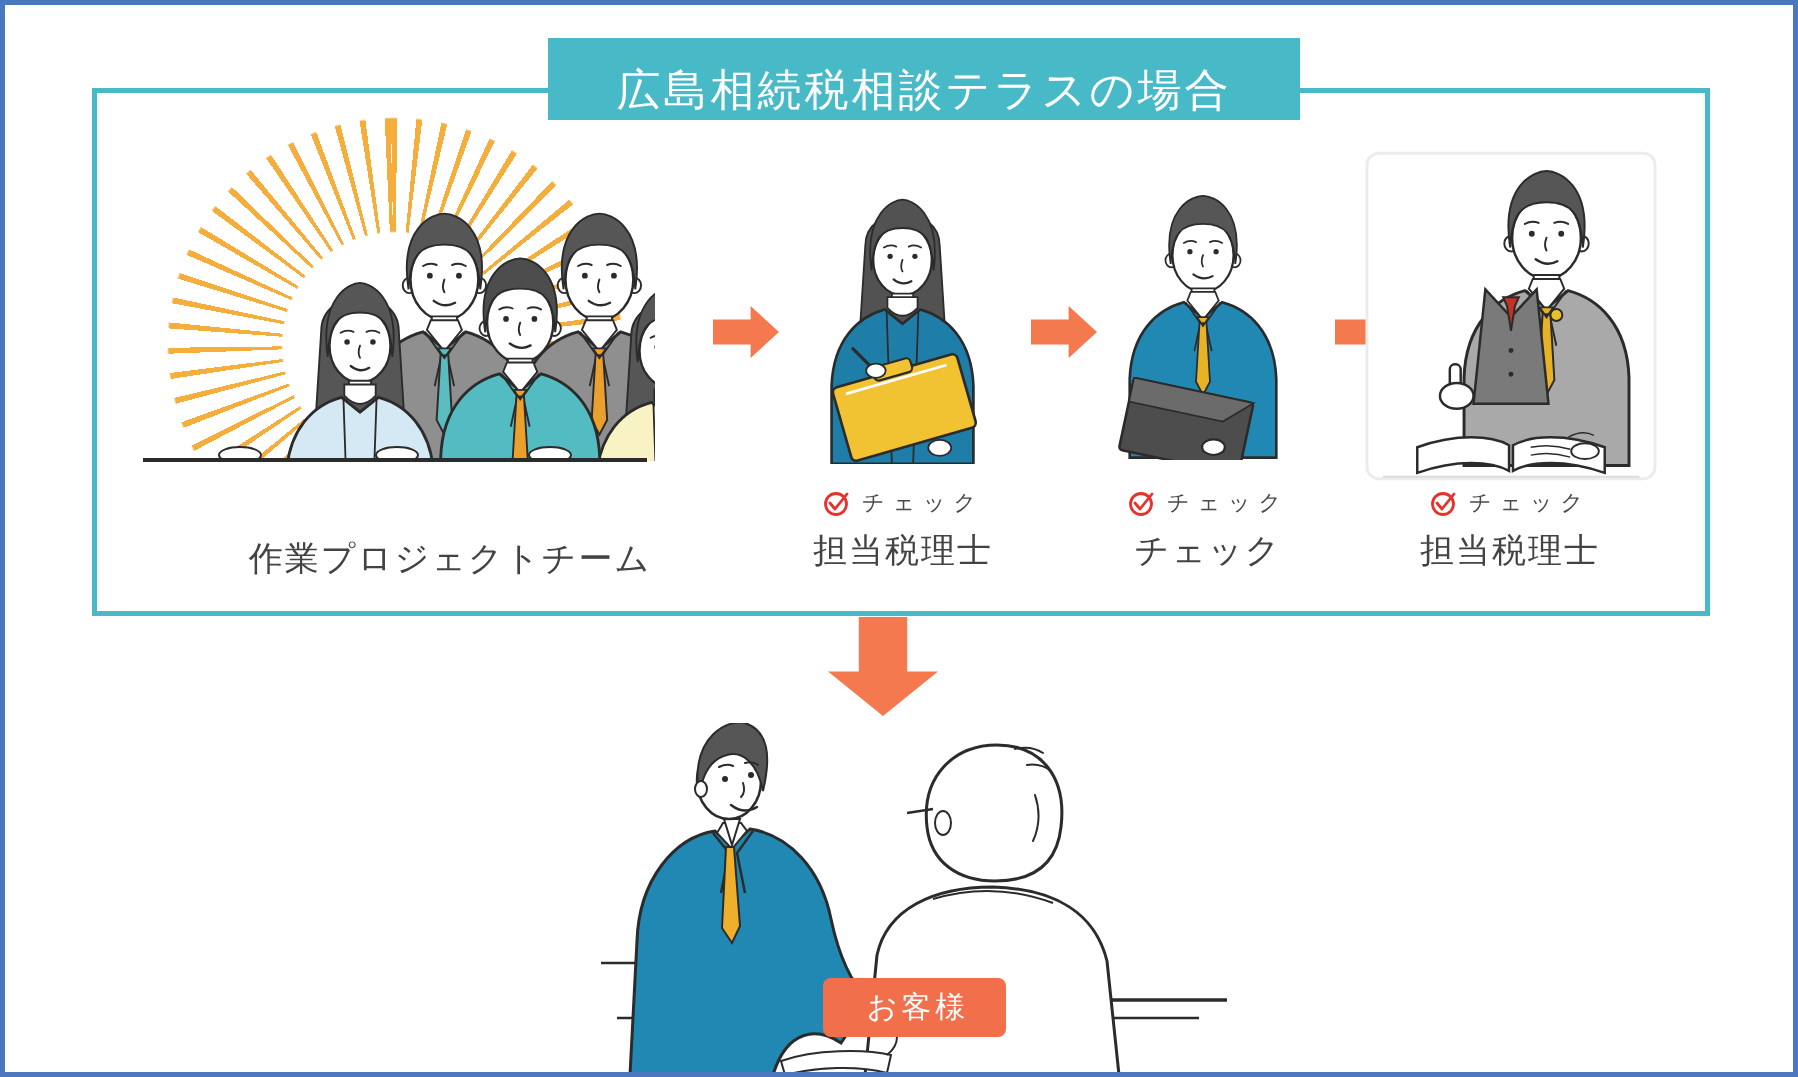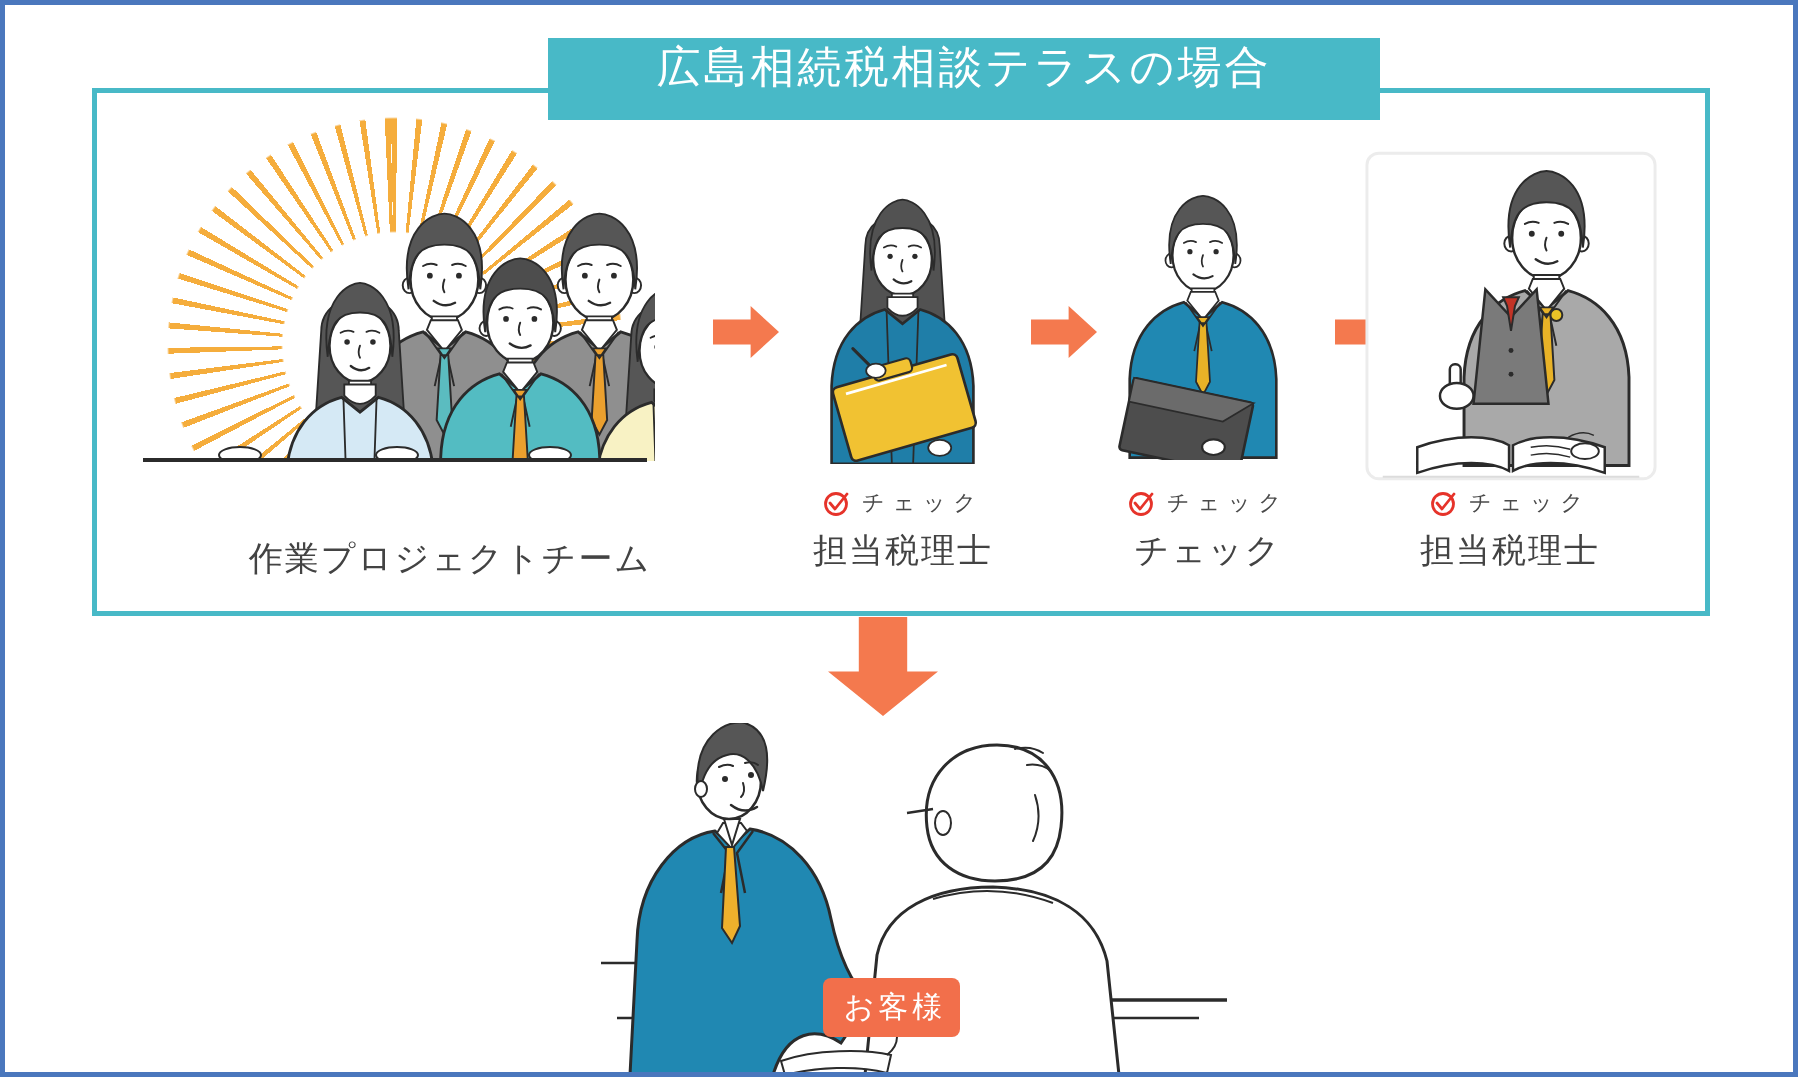--- a/index.html
+++ b/index.html
@@ -17,23 +17,23 @@
   #page{
     position:relative;width:1798px;height:1077px;background:#fff;
     border:5px solid var(--outer-border);overflow:hidden;
   }
   
   .flow-box{
     position:absolute;left:87px;top:83px;width:1618px;height:528px;
     border:5px solid var(--teal);background:transparent;z-index:1;
   }
   .banner{
-    position:absolute;left:543px;top:33px;width:832px;height:82px;
+    position:absolute;left:543px;top:33px;width:752px;height:82px;
     background:var(--teal);color:#fff;z-index:5;
-    display:flex;align-items:flex-start;justify-content:center;
+    display:flex;align-items:flex-end;justify-content:center;
     font-size:44px;letter-spacing:3px;white-space:nowrap;
   }
   
   .rays-clip{position:absolute;left:160px;top:110px;width:460px;height:346px;overflow:hidden;z-index:1;}
   .rays{
     width:460px;height:460px;
     background:repeating-conic-gradient(from -1deg, var(--ray-yellow) 0deg 1.5deg, transparent 1.5deg 6.4deg);
     -webkit-mask:radial-gradient(circle closest-side, transparent 0 112px, #000 114px 226px, transparent 228px);
     mask:radial-gradient(circle closest-side, transparent 0 112px, #000 114px 226px, transparent 228px);
   }
@@ -52,21 +52,21 @@
     position:absolute;left:230px;top:531px;width:430px;text-align:center;z-index:3;
     font-size:34px;color:var(--text-dark);letter-spacing:2px;white-space:nowrap;
   }
   .station{position:absolute;top:482px;width:210px;text-align:center;z-index:3;}
   .check-row{display:flex;align-items:center;justify-content:center;gap:10px;height:32px;}
   .check-row svg{display:block;}
   .check-text{font-size:22px;color:#4a4a4a;letter-spacing:8px;white-space:nowrap;text-align:right;}
   .role-name{margin-top:9px;font-size:34px;color:var(--text-dark);letter-spacing:2px;white-space:nowrap;}
   
   .customer-badge{
-    position:absolute;left:818px;top:973px;width:137px;height:59px;z-index:6;
+    position:absolute;left:818px;top:973px;width:183px;height:59px;z-index:6;
     background:var(--badge-orange);border-radius:8px;color:#fff;
     display:flex;align-items:center;justify-content:center;
     font-size:30px;letter-spacing:4px;white-space:nowrap;padding-left:7px;
   }
   .defs-hidden{position:absolute;width:0;height:0;overflow:hidden;}
 </style>
 </head>
 <body>
 
 <svg class="defs-hidden" aria-hidden="true">

